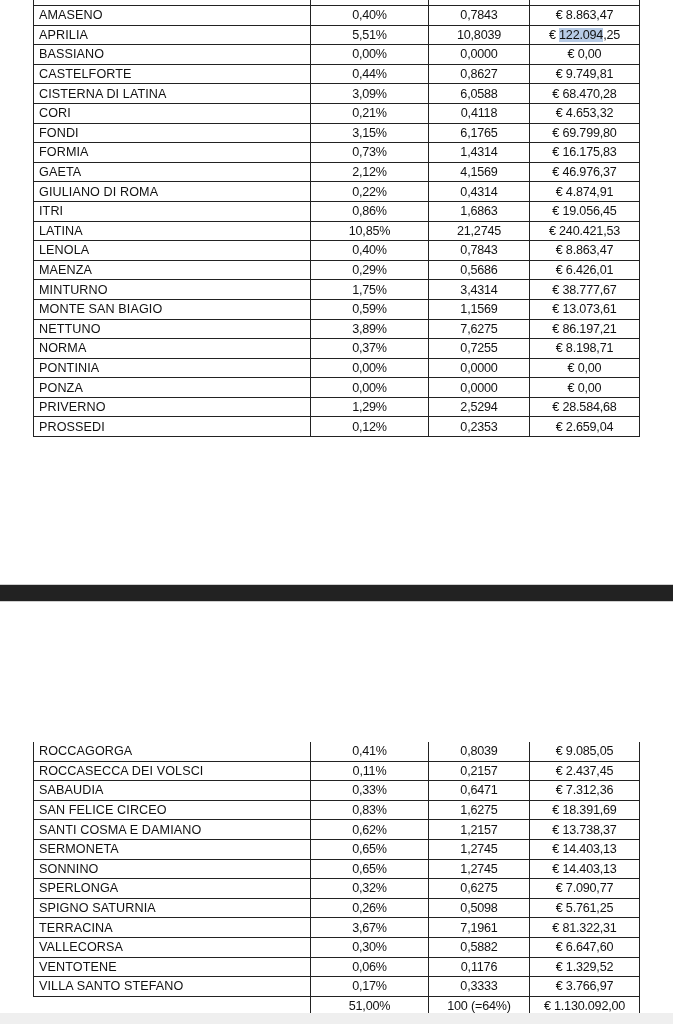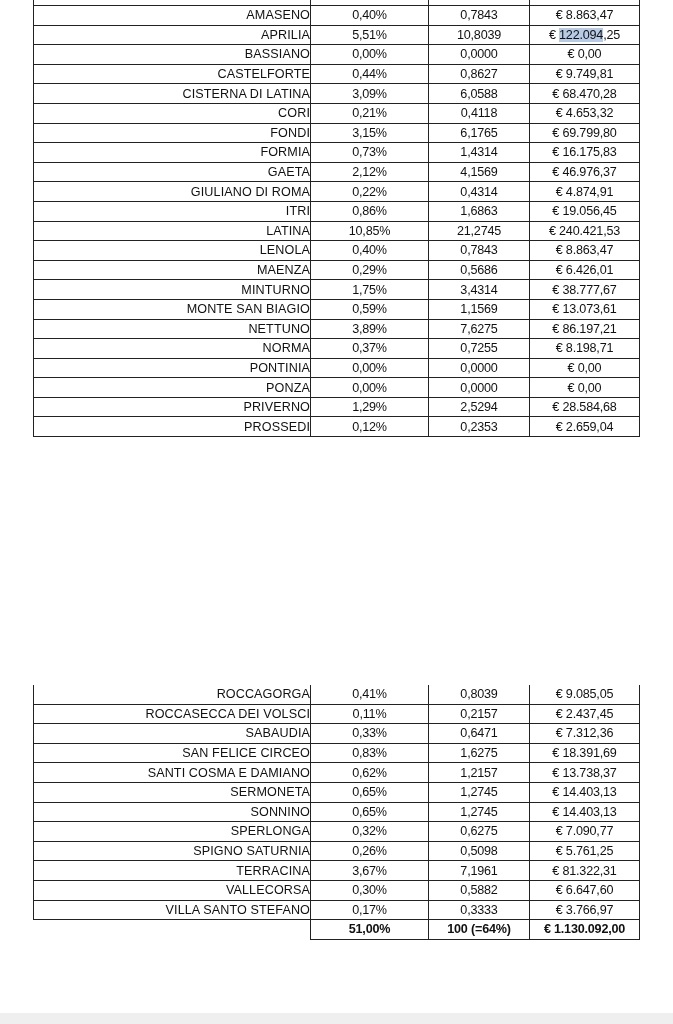--- a/index.html
+++ b/index.html
@@ -6,47 +6,47 @@
   body {
     width: 673px; height: 1024px; overflow: hidden;
     background: #ffffff;
     font-family: "Liberation Sans", sans-serif;
     position: relative;
   }
   .page { position: absolute; left: 0; width: 673px; background: #fff; }
   .page1 { top: 0; height: 584px; }
   .gap { position: absolute; left: 0; top: 584px; width: 673px; height: 18px;
          background: #222; border-top: 1px solid #cfcfcf; border-bottom: 1px solid #cfcfcf; box-sizing: border-box; }
-  .page2 { top: 575px; height: 366px; }
+  .page2 { top: 632px; height: 366px; }
   .bottom-strip { position: absolute; left: 0; top: 1013px; width: 673px; height: 11px; background: #efefef; }
 
   table.grid {
     position: absolute; left: 33px;
     border-collapse: collapse;
     table-layout: fixed;
     font-size: 12.6px; color: #111;
   }
   table.grid td {
     border: 1.3px solid #222;
     height: 18.6px; padding: 0; line-height: 18px;
     white-space: nowrap; overflow: hidden;
   }
   col.c-name { width: 277px; }
   col.c-pct { width: 118px; }
   col.c-coef { width: 101px; }
   col.c-eur { width: 110px; }
-  td.name { padding-left: 5px !important; letter-spacing: 0.1px; text-align: right; }
+  td.name { padding-left: 5px !important; letter-spacing: 0.1px; }
   td.num { text-align: center; font-family: "Liberation Sans Narrow", "Liberation Sans", sans-serif; letter-spacing: -0.2px; }
   .t1 { top: -4px; }
   .t1 tr.stub td { height: 8px; }
   .t2 { top: 110px; }
   .t2 tr:first-child td { border-top: none; }
   .hl { background: #b7cbe6; margin-top: 24px; }
   tr.total td.blank { border: none; border-right: 1.3px solid #222; }
-  tr.total td.num { font-weight: bold; }
+  tr.total td.num { font-weight: normal; }
 </style>
 </head>
 <body>
 
 <div class="page page1">
   <table class="grid t1">
     <colgroup>
         <col class="c-name">
         <col class="c-pct">
         <col class="c-coef">
@@ -266,20 +266,26 @@
           <td class="num">7,1961</td>
           <td class="num">€ 81.322,31</td>
         </tr>
         <tr>
           <td class="name">VALLECORSA</td>
           <td class="num">0,30%</td>
           <td class="num">0,5882</td>
           <td class="num">€ 6.647,60</td>
         </tr>
         <tr>
+          <td class="name">VENTOTENE</td>
+          <td class="num">0,06%</td>
+          <td class="num">0,1176</td>
+          <td class="num">€ 1.329,52</td>
+        </tr>
+        <tr>
           <td class="name">VILLA  SANTO  STEFANO</td>
           <td class="num">0,17%</td>
           <td class="num">0,3333</td>
           <td class="num">€ 3.766,97</td>
         </tr>
       </tbody>
     <tbody>
       <tr class="total">
         <td class="blank"></td>
         <td class="num">51,00%</td>

